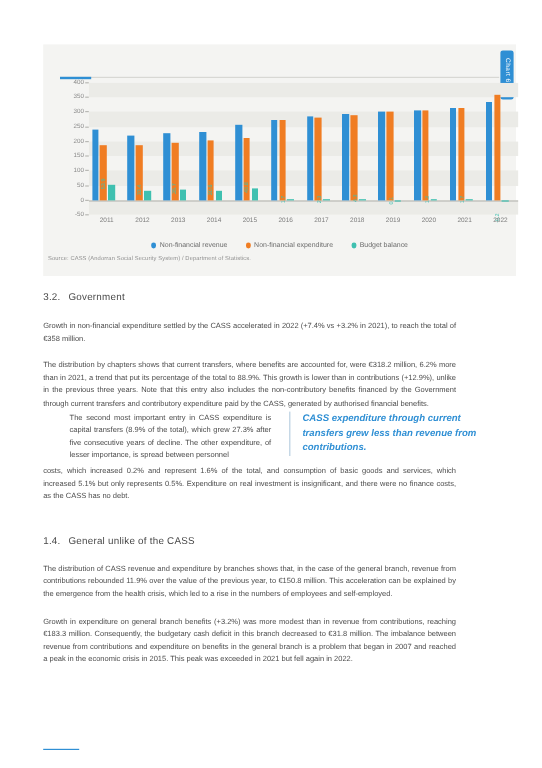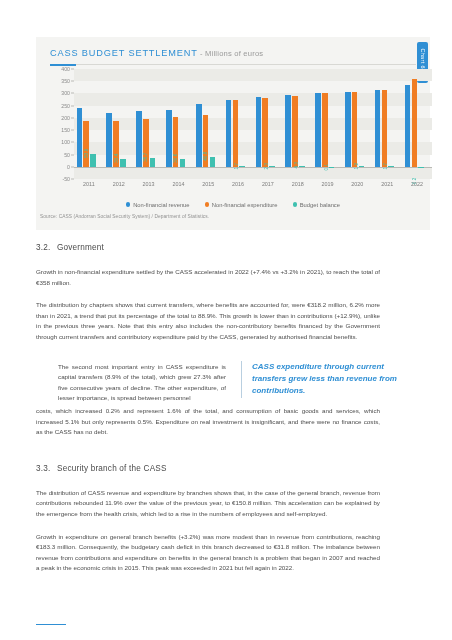--- a/index.html
+++ b/index.html
@@ -133,25 +133,20 @@
   }
 </style>
 </head>
 <body>
 
 <div class="page">
 
 
   <div class="chart-card">
 
-    <div class="chart-head">
-      <div class="chart-title">
-        <span>CASS BUDGET SETTLEMENT</span><span class="sub"> - Millions of euros</span>
-      </div>
-    </div>
     <div class="title-rule"></div>
 
     <div class="chart-tab">
       <span>Chart 6.19</span>
     </div>
 
     <div class="plot-wrap">
       <div class="y-labels">
           <div class="y-lab" style="top: 0px;">400</div>
           <div class="y-tick" style="top: 0px;"></div>
@@ -331,29 +326,29 @@
   <div class="content">
 
     <h2 class="sec">
       <span class="num">3.2.</span><span>Government</span>
     </h2>
 
     <p class="para indent" style="margin-top:15px;">Growth in non-financial expenditure settled by the CASS accelerated in 2022 (+7.4% vs +3.2% in 2021), to reach the total of €358 million.</p>
 
     <p class="para indent" style="margin-top:12px;">The distribution by chapters shows that current transfers, where benefits are accounted for, were €318.2 million, 6.2% more than in 2021, a trend that put its percentage of the total to 88.9%. This growth is lower than in contributions (+12.9%), unlike in the previous three years. Note that this entry also includes the non-contributory benefits financed by the Government through current transfers and contributory expenditure paid by the CASS, generated by authorised financial benefits.</p>
 
-    <div class="split" style="margin-top:19px;">
+    <div class="split" style="margin-top:1px;">
       <p class="para left">The second most important entry in CASS expenditure is capital transfers (8.9% of the total), which grew 27.3% after five consecutive years of decline. The other expenditure, of lesser importance, is spread between personnel</p>
       <div class="quote">CASS expenditure through current transfers grew less than revenue from contributions.</div>
     </div>
 
     <p class="para indent" style="margin-top:2px;">costs, which increased 0.2% and represent 1.6% of the total, and consumption of basic goods and services, which increased 5.1% but only represents 0.5%. Expenditure on real investment is insignificant, and there were no finance costs, as the CASS has no debt.</p>
 
     <h2 class="sec" style="margin-top:26px;">
-      <span class="num">3.3.</span><span>Security branch of the CASS</span>
+      <span class="num">1.4.</span><span>General unlike of the CASS</span>
     </h2>
 
     <p class="para indent" style="margin-top:15px;">The distribution of CASS revenue and expenditure by branches shows that, in the case of the general branch, revenue from contributions rebounded 11.9% over the value of the previous year, to €150.8 million. This acceleration can be explained by the emergence from the health crisis, which led to a rise in the numbers of employees and self-employed.</p>
 
     <p class="para indent" style="margin-top:12px;">Growth in expenditure on general branch benefits (+3.2%) was more modest than in revenue from contributions, reaching €183.3 million. Consequently, the budgetary cash deficit in this branch decreased to €31.8 million. The imbalance between revenue from contributions and expenditure on benefits in the general branch is a problem that began in 2007 and reached a peak in the economic crisis in 2015. This peak was exceeded in 2021 but fell again in 2022.</p>
   </div>
 
   <div class="bottom-rule"></div>
 </div>
 

